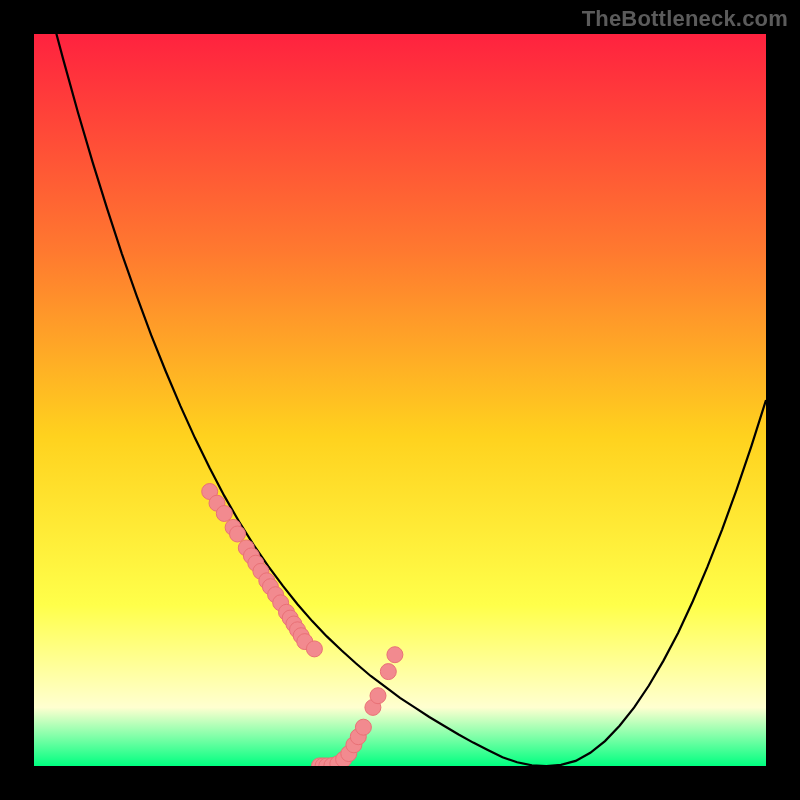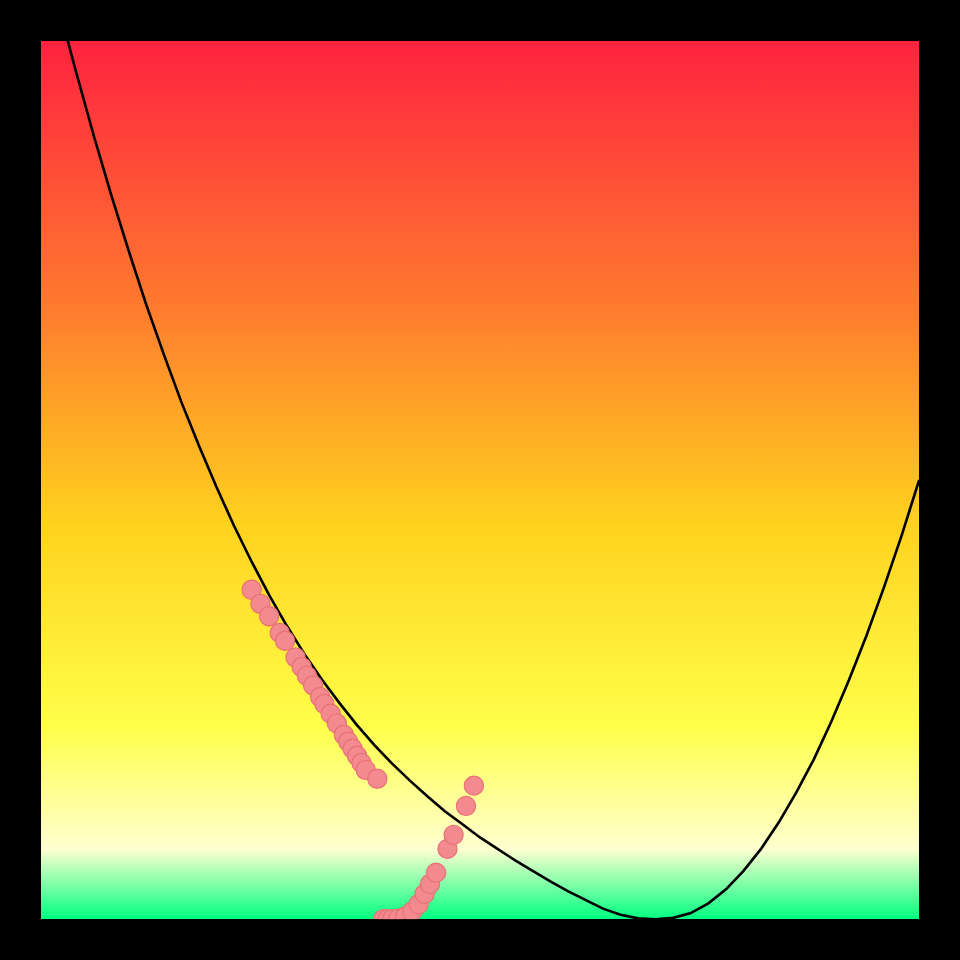--- a/index.html
+++ b/index.html
@@ -35,20 +35,21 @@
     font-weight: 600;
     color: #5b5b5b;
     letter-spacing: 0.2px;
   }
   svg { display: block; }
 </style>
 </head>
 <body>
 
 <div class="frame">
+  <div class="attribution">TheBottleneck.com</div>
 
   <div class="plot">
     <svg id="chart-svg" width="732" height="732" viewBox="0 0 732 732">
       <defs>
         <linearGradient id="bg-grad" x1="0" y1="0" x2="0" y2="1">
           <stop id="g0" offset="0%" stop-color="#ff223f"></stop>
           <stop id="g1" offset="30%" stop-color="#ff7a2f"></stop>
           <stop id="g2" offset="55%" stop-color="#ffd21e"></stop>
           <stop id="g3" offset="78%" stop-color="#ffff4a"></stop>
           <stop id="g4" offset="92%" stop-color="#ffffd0"></stop>

